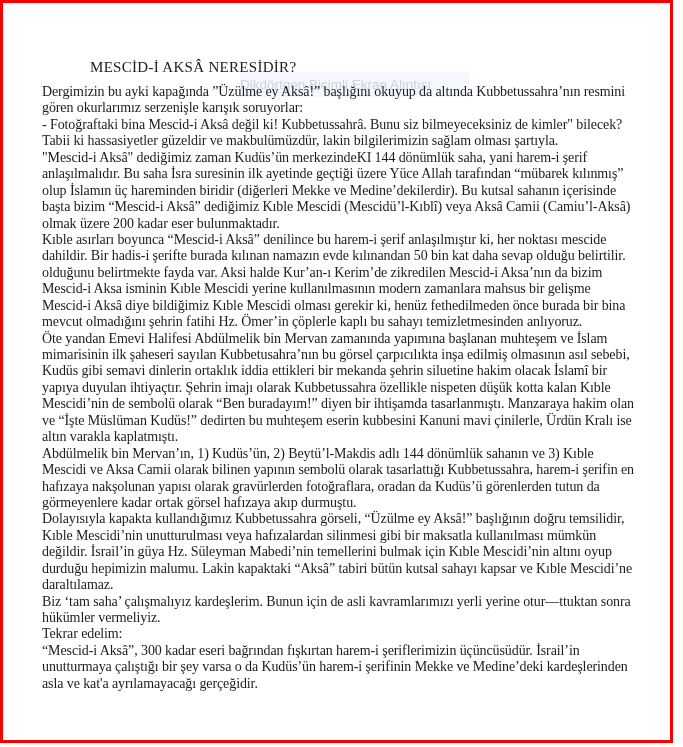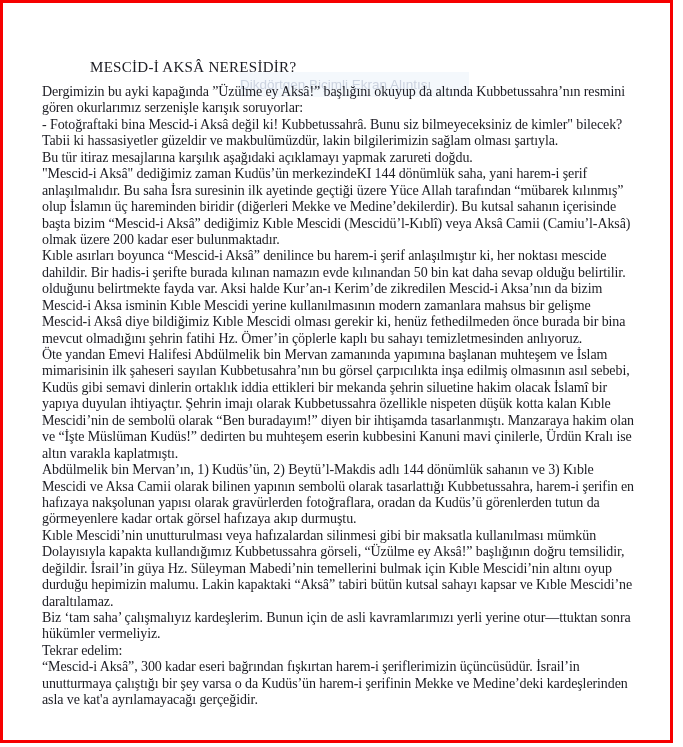--- a/index.html
+++ b/index.html
@@ -74,21 +74,20 @@
 
   <div class="watermark">Dikdörtgen Biçimli Ekran Alıntısı</div>
 
   <div class="doc-title">MESCİD-İ AKSÂ NERESİDİR?</div>
 
   <div class="body-lines" id="body-lines">
       <div class="text-line">Dergimizin bu ayki kapağında ”Üzülme ey Aksâ!” başlığını okuyup da altında Kubbetussahra’nın resmini</div>
       <div class="text-line">gören okurlarımız serzenişle karışık soruyorlar:</div>
       <div class="text-line">- Fotoğraftaki bina Mescid-i Aksâ değil ki! Kubbetussahrâ. Bunu siz bilmeyeceksiniz de kimler" bilecek?</div>
       <div class="text-line">Tabii ki hassasiyetler güzeldir ve makbulümüzdür, lakin bilgilerimizin sağlam olması şartıyla.</div>
-      <div class="text-line">Bu tür itiraz mesajlarına karşılık aşağıdaki açıklamayı yapmak zarureti doğdu.</div>
       <div class="text-line">"Mescid-i Aksâ" dediğimiz zaman Kudüs’ün merkezindeKI 144 dönümlük saha, yani harem-i şerif</div>
       <div class="text-line">anlaşılmalıdır. Bu saha İsra suresinin ilk ayetinde geçtiği üzere Yüce Allah tarafından “mübarek kılınmış”</div>
       <div class="text-line">olup İslamın üç hareminden biridir (diğerleri Mekke ve Medine’dekilerdir). Bu kutsal sahanın içerisinde</div>
       <div class="text-line">başta bizim “Mescid-i Aksâ” dediğimiz Kıble Mescidi (Mescidü’l-Kıblî) veya Aksâ Camii (Camiu’l-Aksâ)</div>
       <div class="text-line">olmak üzere 200 kadar eser bulunmaktadır.</div>
       <div class="text-line">Kıble asırları boyunca “Mescid-i Aksâ” denilince bu harem-i şerif anlaşılmıştır ki, her noktası mescide</div>
       <div class="text-line">dahildir. Bir hadis-i şerifte burada kılınan namazın evde kılınandan 50 bin kat daha sevap olduğu belirtilir.</div>
       <div class="text-line">olduğunu belirtmekte fayda var. Aksi halde Kur’an-ı Kerim’de zikredilen Mescid-i Aksa’nın da bizim</div>
       <div class="text-line">Mescid-i Aksa isminin Kıble Mescidi yerine kullanılmasının modern zamanlara mahsus bir gelişme</div>
       <div class="text-line">Mescid-i Aksâ diye bildiğimiz Kıble Mescidi olması gerekir ki, henüz fethedilmeden önce burada bir bina</div>
@@ -97,22 +96,22 @@
       <div class="text-line">mimarisinin ilk şaheseri sayılan Kubbetusahra’nın bu görsel çarpıcılıkta inşa edilmiş olmasının asıl sebebi,</div>
       <div class="text-line">Kudüs gibi semavi dinlerin ortaklık iddia ettikleri bir mekanda şehrin siluetine hakim olacak İslamî bir</div>
       <div class="text-line">yapıya duyulan ihtiyaçtır. Şehrin imajı olarak Kubbetussahra özellikle nispeten düşük kotta kalan Kıble</div>
       <div class="text-line">Mescidi’nin de sembolü olarak “Ben buradayım!” diyen bir ihtişamda tasarlanmıştı. Manzaraya hakim olan</div>
       <div class="text-line">ve “İşte Müslüman Kudüs!” dedirten bu muhteşem eserin kubbesini Kanuni mavi çinilerle, Ürdün Kralı ise</div>
       <div class="text-line">altın varakla kaplatmıştı.</div>
       <div class="text-line">Abdülmelik bin Mervan’ın, 1) Kudüs’ün, 2) Beytü’l-Makdis adlı 144 dönümlük sahanın ve 3) Kıble</div>
       <div class="text-line">Mescidi ve Aksa Camii olarak bilinen yapının sembolü olarak tasarlattığı Kubbetussahra, harem-i şerifin en</div>
       <div class="text-line">hafızaya nakşolunan yapısı olarak gravürlerden fotoğraflara, oradan da Kudüs’ü görenlerden tutun da</div>
       <div class="text-line">görmeyenlere kadar ortak görsel hafızaya akıp durmuştu.</div>
+      <div class="text-line">Dolayısıyla kapakta kullandığımız Kubbetussahra görseli, “Üzülme ey Aksâ!” başlığının doğru temsilidir,</div>
       <div class="text-line">Kıble Mescidi’nin unutturulması veya hafızalardan silinmesi gibi bir maksatla kullanılması mümkün</div>
-      <div class="text-line">Dolayısıyla kapakta kullandığımız Kubbetussahra görseli, “Üzülme ey Aksâ!” başlığının doğru temsilidir,</div>
       <div class="text-line">değildir. İsrail’in güya Hz. Süleyman Mabedi’nin temellerini bulmak için Kıble Mescidi’nin altını oyup</div>
       <div class="text-line">durduğu hepimizin malumu. Lakin kapaktaki “Aksâ” tabiri bütün kutsal sahayı kapsar ve Kıble Mescidi’ne</div>
       <div class="text-line">daraltılamaz.</div>
       <div class="text-line">Biz ‘tam saha’ çalışmalıyız kardeşlerim. Bunun için de asli kavramlarımızı yerli yerine otur—ttuktan sonra</div>
       <div class="text-line">hükümler vermeliyiz.</div>
       <div class="text-line">Tekrar edelim:</div>
       <div class="text-line">“Mescid-i Aksâ”, 300 kadar eseri bağrından fışkırtan harem-i şeriflerimizin üçüncüsüdür. İsrail’in</div>
       <div class="text-line">unutturmaya çalıştığı bir şey varsa o da Kudüs’ün harem-i şerifinin Mekke ve Medine’deki kardeşlerinden</div>
       <div class="text-line">asla ve kat'a ayrılamayacağı gerçeğidir.</div>
     </div>

